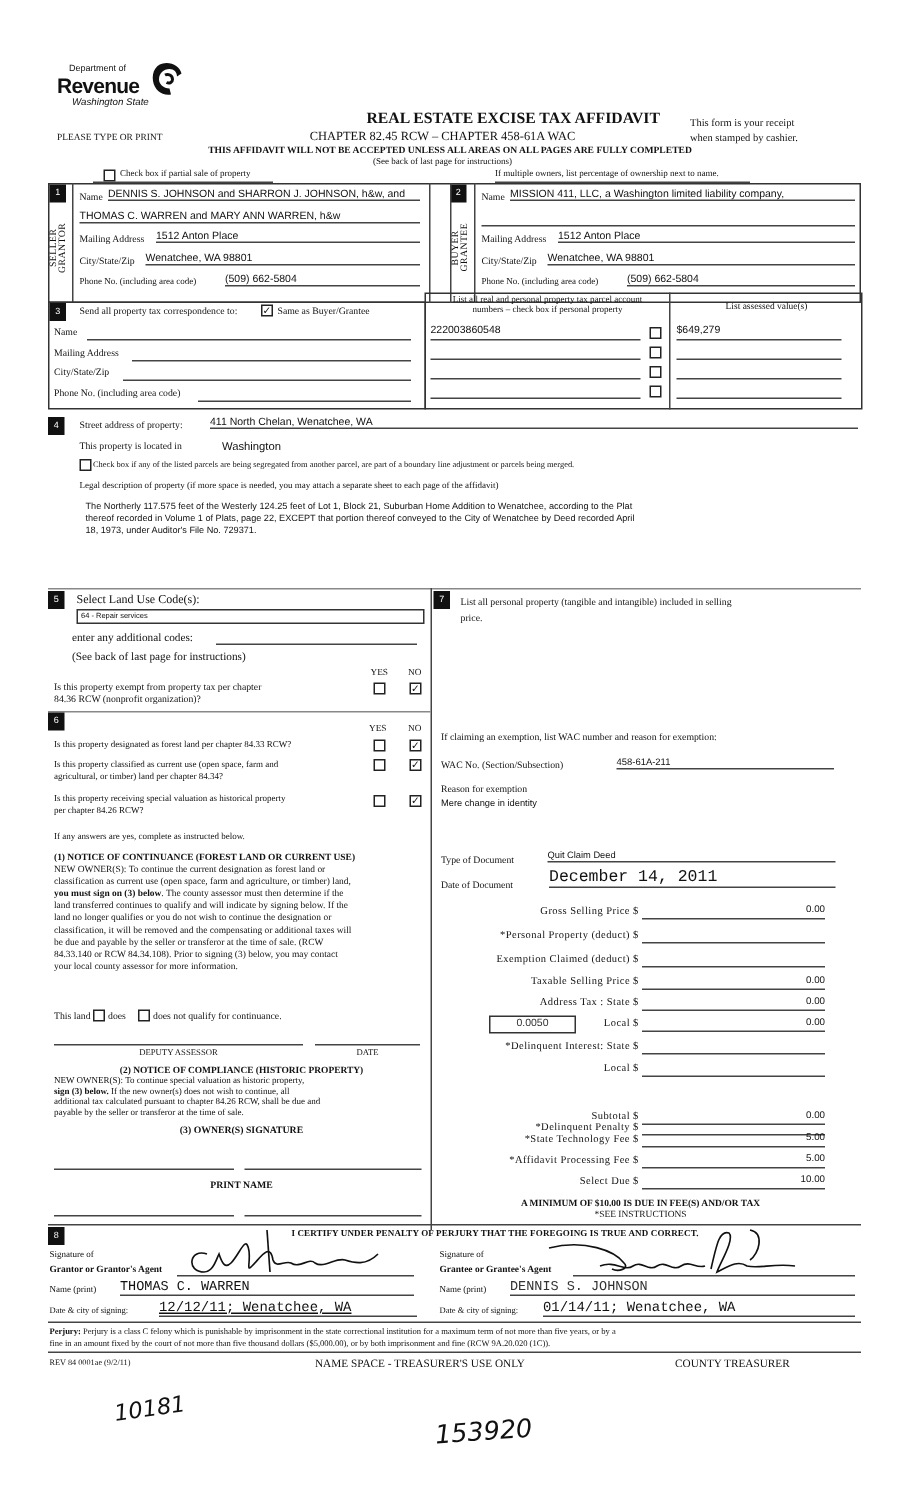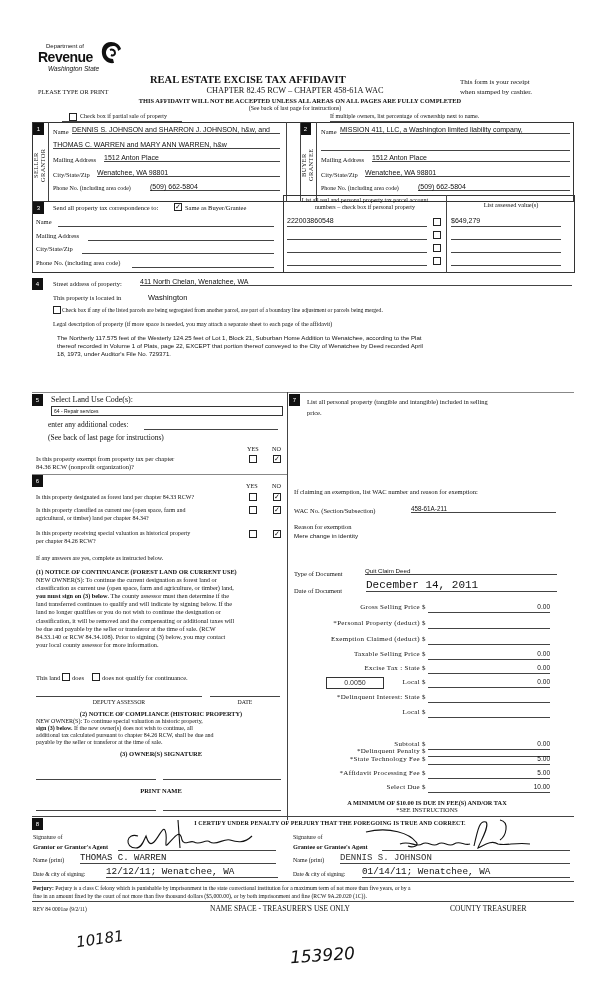--- a/index.html
+++ b/index.html
@@ -31,21 +31,21 @@
   <div class="abs sans" style="left:8px;top:3px;font-size:6px;">Department of</div>
   <div class="abs sans" style="left:0;top:9px;font-size:14px;font-weight:bold;letter-spacing:-0.5px;">Revenue</div>
   <div class="abs sans" style="left:10px;top:25px;font-size:6.5px;font-style:italic;">Washington State</div>
   <svg class="abs" style="left:62px;top:0;" width="22" height="26" viewBox="0 0 22 26">
     <path d="M11 2 C4 2 1 8 2 14 C3 20 8 24 14 23 L13 19 C9 19 6 16 6 13 C6 9 9 6 13 6 C16 6 18 8 18 11 L21 9 C20 5 16 2 11 2Z" fill="#111"></path>
     <path d="M10 10 C12 9 15 10 15 13 C15 15 13 16 11 15" fill="none" stroke="#111" stroke-width="2"></path>
   </svg>
 </div>
 <div class="lbl" style="left:38px;top:88px;font-size:6.3px;">PLEASE TYPE OR PRINT</div>
 
-<div class="abs" style="left:150px;top:74px;width:290px;text-align:left;font-size:10.5px;font-weight:bold;">REAL ESTATE EXCISE TAX AFFIDAVIT</div>
+<div class="abs" style="left:150px;top:74px;width:290px;text-align:right;font-size:10.5px;font-weight:bold;">REAL ESTATE EXCISE TAX AFFIDAVIT</div>
 <div class="abs" style="left:150px;top:86px;width:290px;text-align:center;font-size:8.3px;">CHAPTER 82.45 RCW – CHAPTER 458-61A WAC</div>
 <div class="lbl" style="left:460px;top:78px;font-size:7px;">This form is your receipt</div>
 <div class="lbl" style="left:460px;top:88px;font-size:7px;">when stamped by cashier.</div>
 <div class="abs" style="left:80px;top:97px;width:440px;text-align:center;font-size:6.4px;font-weight:bold;">THIS AFFIDAVIT WILL NOT BE ACCEPTED UNLESS ALL AREAS ON ALL PAGES ARE FULLY COMPLETED</div>
 <div class="abs" style="left:150px;top:105px;width:290px;text-align:center;font-size:6px;">(See back of last page for instructions)</div>
 
 <div class="cb" style="left:69px;top:113px;"></div>
 <div class="lbl" style="left:80px;top:113px;font-size:6px;">Check box if partial sale of property</div>
 <div class="lbl" style="left:330px;top:113px;font-size:6px;">If multiple owners, list percentage of ownership next to name.</div>
 <div class="hline" style="left:62px;top:121px;width:120px;"></div>
@@ -246,21 +246,21 @@
     <span class="al">Exemption Claimed (deduct)</span>
     <span class="ad">$</span>
     <span class="av"></span>
   </div>
 <div class="amt-row" style="top:650px;">
     <span class="al">Taxable Selling Price</span>
     <span class="ad">$</span>
     <span class="av">0.00</span>
   </div>
 <div class="amt-row" style="top:664px;">
-    <span class="al">Excise Tax : State</span>
+    <span class="al">Address Tax : State</span>
     <span class="ad">$</span>
     <span class="av">0.00</span>
   </div>
 <div class="box sans" style="left:326px;top:677px;width:58px;height:12px;font-size:7px;text-align:center;line-height:10px;color:#333;">0.0050</div>
 <div class="amt-row" style="top:678px;">
     <span class="al">Local</span>
     <span class="ad">$</span>
     <span class="av">0.00</span>
   </div>
 <div class="amt-row" style="top:693px;">
@@ -309,21 +309,21 @@
 <div class="lbl" style="left:33px;top:834px;font-size:6px;">Signature of</div>
 <div class="lbl" style="left:33px;top:843px;font-size:6.3px;font-weight:bold;">Grantor or Grantor's Agent</div>
 <div class="hline" style="left:118px;top:850px;width:158px;"></div>
 <svg class="abs" style="left:120px;top:818px;" width="150" height="34" viewBox="0 0 150 34">
   <path d="M18 18 C6 14 4 30 16 30 C22 30 24 22 26 18 C28 24 30 28 34 24 C40 18 44 4 46 16 C47 24 44 30 48 26 C54 20 60 10 62 22 C64 28 70 22 74 24 C80 28 86 20 90 24 C96 28 104 20 110 22 C116 24 124 26 132 18" fill="none" stroke="#111" stroke-width="1.1"></path>
   <path d="M58 2 L60 30" fill="none" stroke="#111" stroke-width="1.1"></path>
 </svg>
 <div class="lbl" style="left:33px;top:857px;font-size:6px;">Name (print)</div>
 <div class="val uline mono" style="left:80px;top:853px;width:196px;font-size:9px;font-family:'Liberation Mono',monospace;">THOMAS C. WARREN</div>
 <div class="lbl" style="left:33px;top:871px;font-size:5.7px;">Date &amp; city of signing:</div>
-<div class="val uline mono" style="left:106px;top:866px;width:172px;font-size:9.3px;font-family:'Liberation Mono',monospace;">12/12/11; Wenatchee, WA</div>
+<div class="val uline mono" style="left:106px;top:866px;width:172px;font-size:9.3px;font-family:'Liberation Mono',monospace;text-decoration:underline;">12/12/11; Wenatchee, WA</div>
 
 <div class="lbl" style="left:293px;top:834px;font-size:6px;">Signature of</div>
 <div class="lbl" style="left:293px;top:843px;font-size:6.3px;font-weight:bold;">Grantee or Grantee's Agent</div>
 <div class="hline" style="left:382px;top:850px;width:188px;"></div>
 <svg class="abs" style="left:360px;top:818px;" width="190" height="36" viewBox="0 0 190 36">
   <path d="M6 14 C30 8 50 16 56 24 C60 28 52 30 48 28" fill="none" stroke="#111" stroke-width="1.1"></path>
   <path d="M40 26 C50 22 56 30 62 26 C68 22 72 30 78 26 C84 22 88 30 94 26 C100 22 104 28 110 26" fill="none" stroke="#111" stroke-width="1.1"></path>
   <path d="M114 28 C118 10 120 2 126 4 C130 8 120 24 118 30 C126 26 132 22 138 26 C146 28 156 24 170 26" fill="none" stroke="#111" stroke-width="1.1"></path>
   <path d="M140 2 C150 4 146 18 140 22" fill="none" stroke="#111" stroke-width="1.1"></path>
 </svg>

